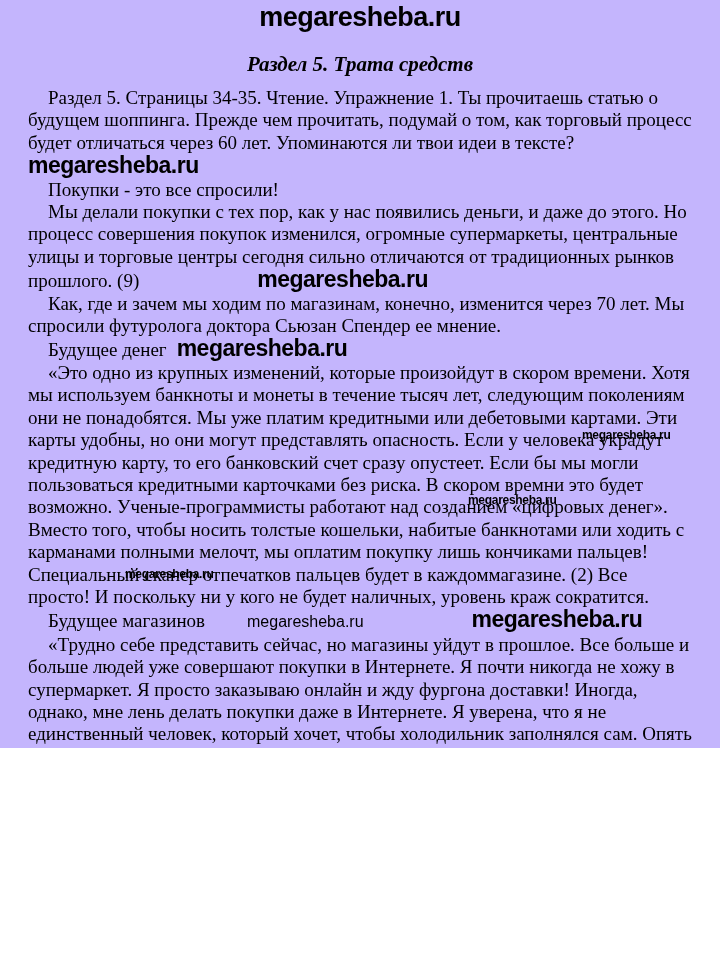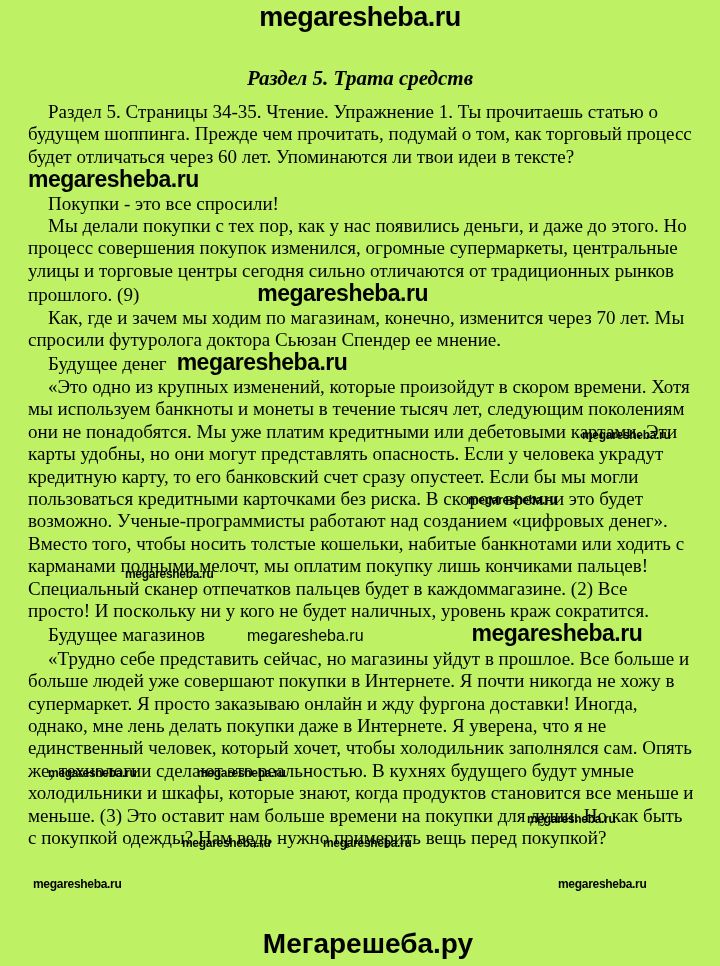--- a/index.html
+++ b/index.html
@@ -1,35 +1,35 @@
 <!DOCTYPE html>
 <html><head>
 <meta charset="utf-8">
 <style>
   html,body { margin:0; padding:0; background:#ffffff; }
   .page {
     position:relative;
-    width:720px; height:966px;
+    width:720px; height:748px;
     margin:0 auto;
-    background:#bef264;
+    background:#c4b5fd;
     color:#000000;
     overflow:hidden;
     font-family:"Liberation Serif", serif;
   }
   .site-header {
     padding-top:2px;
     text-align:center;
     font-family:"Liberation Sans", sans-serif;
     font-weight:bold;
     font-size:27px;
     letter-spacing:-0.5px;
     line-height:31px;
   }
   .section-title {
-    margin:33px 0 0 0;
+    margin:19px 0 0 0;
     text-align:center;
     font-size:21px;
     font-weight:bold;
     font-style:italic;
     line-height:25px;
   }
   .subsection-line {
     text-align:center;
     padding-left:170px;
     line-height:23px;

